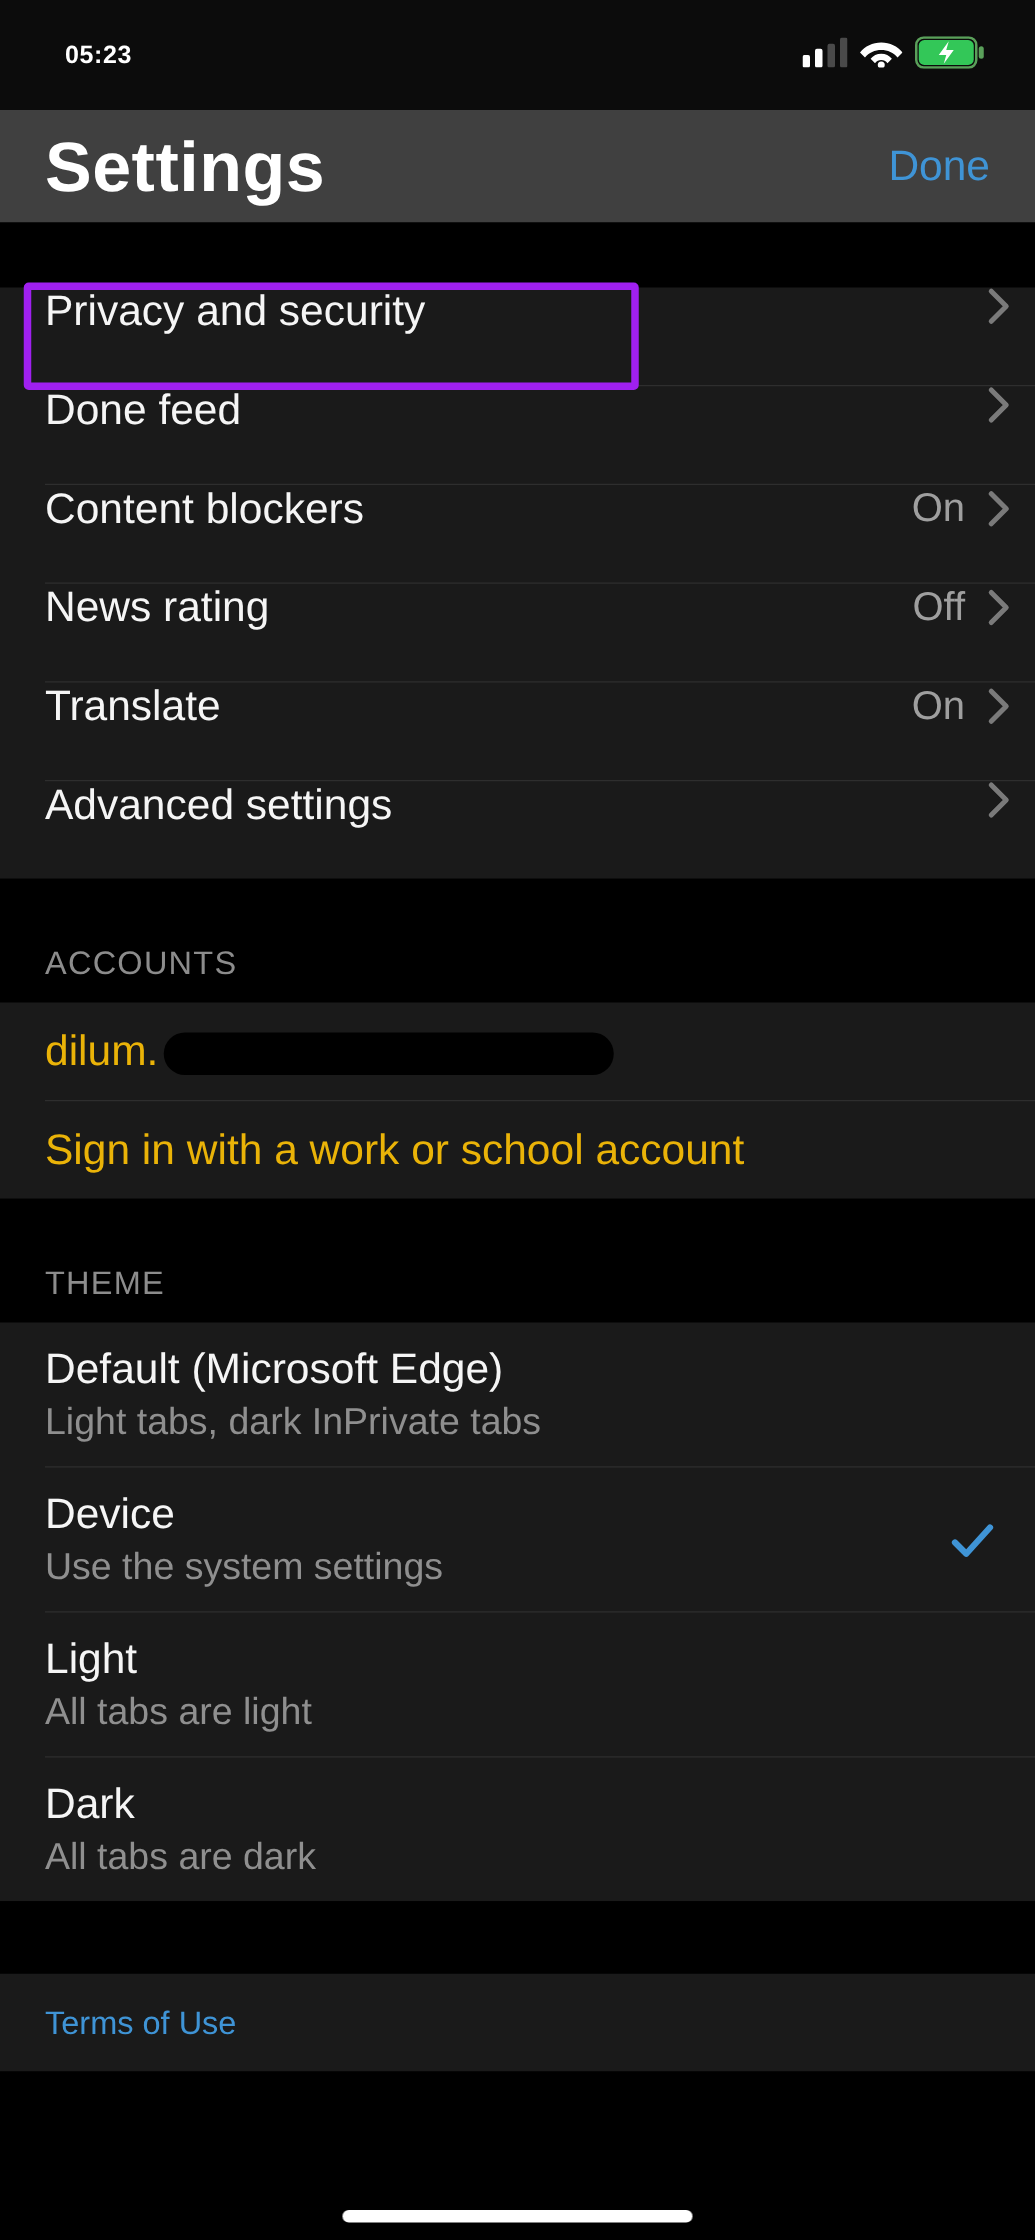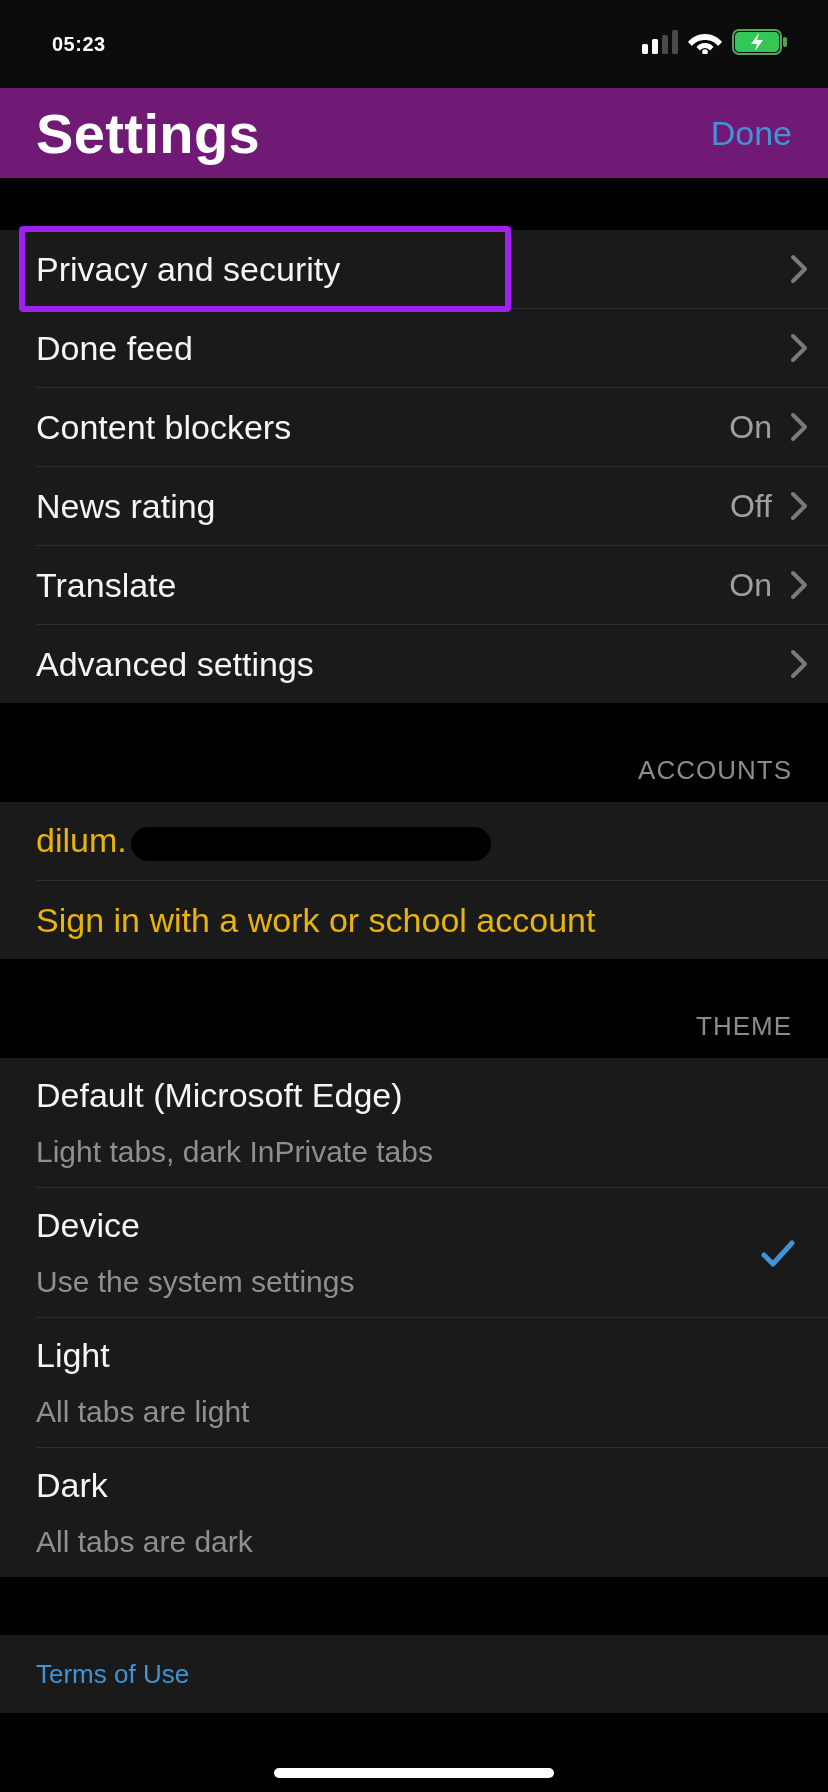--- a/index.html
+++ b/index.html
@@ -33,21 +33,21 @@
     gap: 10px;
   }
 
   
   .header {
     height: 90px;
     display: flex;
     align-items: center;
     justify-content: space-between;
     padding: 0 36px;
-    background: #701a75;
+    background: #404040;
   }
   .header-title {
     font-size: 56px;
     font-weight: 700;
     letter-spacing: 0.4px;
   }
   .done-btn {
     font-size: 34px;
     color: #3f94d6;
     font-weight: 400;
@@ -57,21 +57,21 @@
     height: 52px;
     background: #000000;
   }
 
   
   .section {
     background: #1a1a1a;
   }
   .row {
     display: flex;
-    align-items: center;
+    align-items: flex-start;
     justify-content: space-between;
     padding: 0 20px 0 36px;
     min-height: 78px;
     position: relative;
   }
   .row-label {
     font-size: 34px;
     font-weight: 400;
     color: #f5f5f5;
   }
@@ -110,21 +110,20 @@
 
   
   .section-header {
     padding: 52px 36px 16px 36px;
     background: #000000;
   }
   .section-header-text {
     font-size: 26px;
     color: #8c8c8c;
     letter-spacing: 1px;
-    text-align: right;
   }
 
   
   .acct-row {
     display: flex;
     align-items: center;
     padding: 0 36px;
     min-height: 78px;
   }
   .acct-label {
@@ -141,21 +140,21 @@
     margin-left: 4px;
   }
 
   
   .theme-row {
     display: flex;
     align-items: center;
     justify-content: space-between;
     padding: 18px 30px 18px 36px;
   }
-  .theme-row .text-col { display:flex; flex-direction:column; gap:20px; }
+  .theme-row .text-col { display:flex; flex-direction:column; gap:6px; }
   .theme-title {
     font-size: 34px;
     color: #f5f5f5;
   }
   .theme-sub {
     font-size: 30px;
     color: #8f8f8f;
   }
   .check {
     width: 40px;

